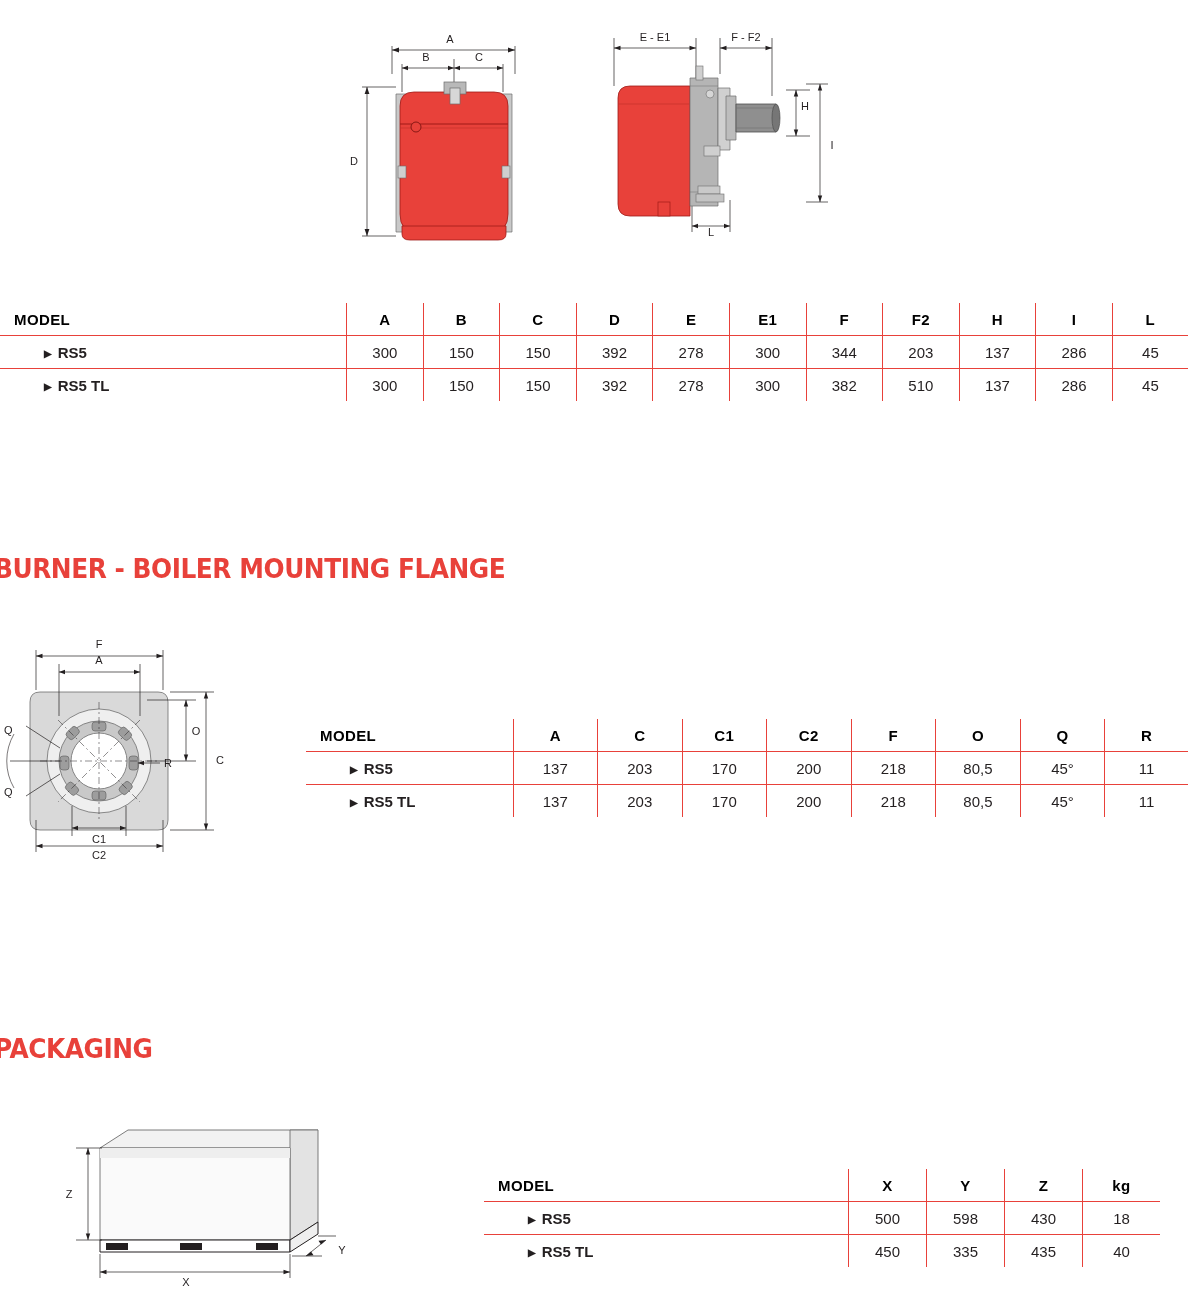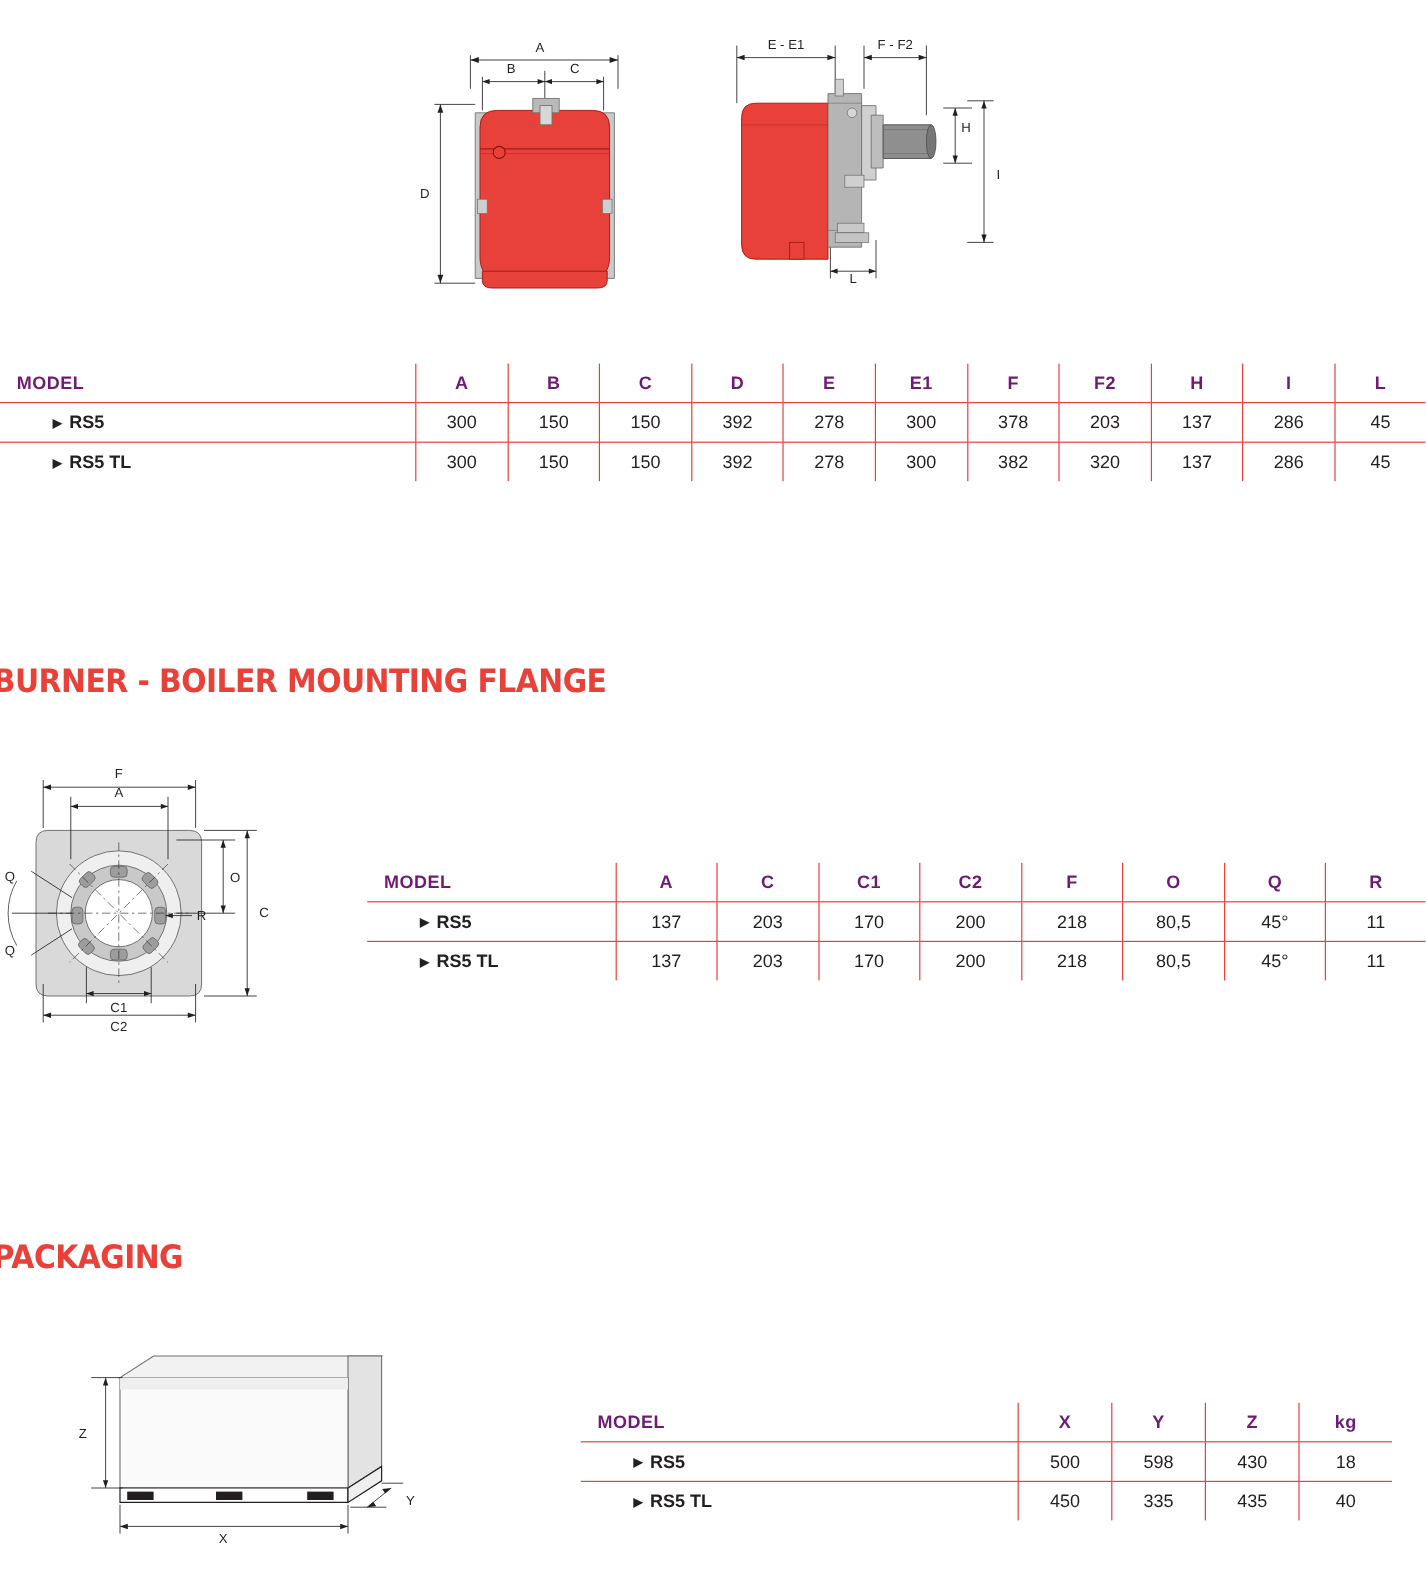--- a/index.html
+++ b/index.html
@@ -29,21 +29,21 @@
   table.spec th, table.spec td {
     border: 1px solid #e8413a;
     padding: 0;
     height: 32px;
     text-align: center;
     font-weight: normal;
     color: #231f20;
     white-space: nowrap;
   }
   table.spec thead th {
-    color: #701a75;
+    color: #000000;
     font-weight: bold;
     letter-spacing: .4px;
     font-size: 15px;
   }
   table.spec th.model-head, table.spec td.model-cell {
     text-align: left;
     padding-left: 14px;
   }
   table.spec td.model-cell {
     font-weight: bold;
@@ -288,36 +288,36 @@
       </thead>
       <tbody>
         <tr>
           <td class="model-cell"><span class="tri">▶</span><span>RS5</span></td>
           <td>300</td>
           <td>150</td>
           <td>150</td>
           <td>392</td>
           <td>278</td>
           <td>300</td>
-          <td>378</td>
+          <td>344</td>
           <td>203</td>
           <td>137</td>
           <td>286</td>
           <td>45</td>
         </tr>
         <tr>
           <td class="model-cell"><span class="tri">▶</span><span>RS5 TL</span></td>
           <td>300</td>
           <td>150</td>
           <td>150</td>
           <td>392</td>
           <td>278</td>
           <td>300</td>
           <td>382</td>
-          <td>320</td>
+          <td>510</td>
           <td>137</td>
           <td>286</td>
           <td>45</td>
         </tr>
       </tbody>
     </table>
   </div>
 
   <div class="section-title" id="title-flange">BURNER - BOILER MOUNTING FLANGE</div>
 

